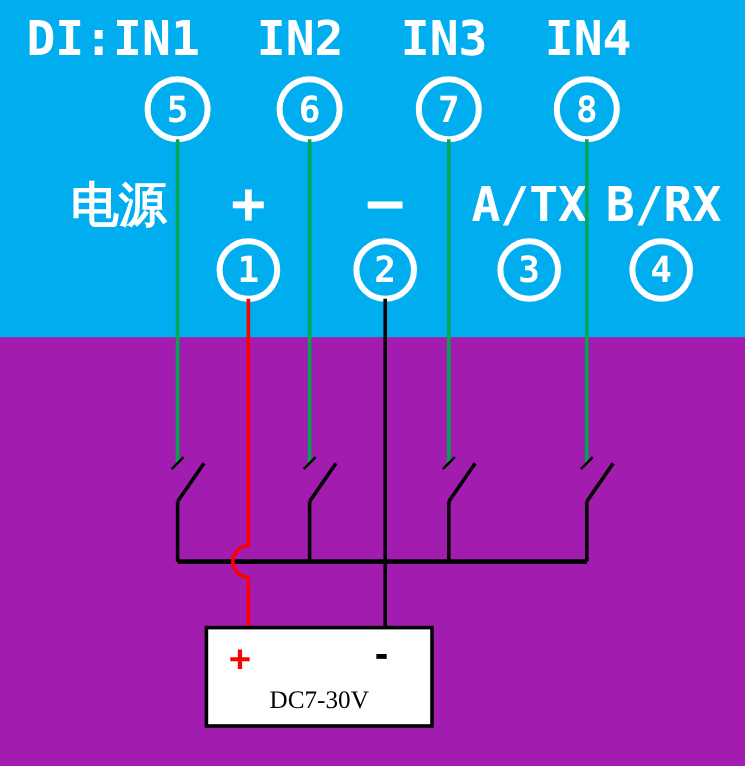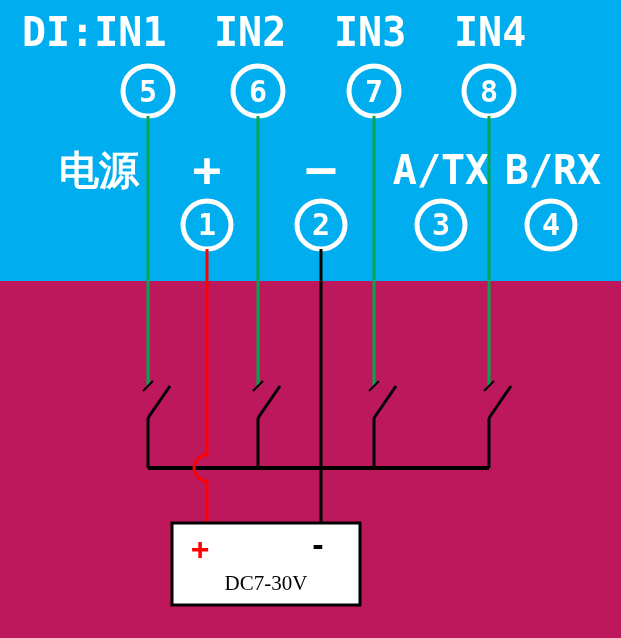--- a/index.html
+++ b/index.html
@@ -1,20 +1,20 @@
 <!DOCTYPE html>
 <html><head>
 <meta charset="utf-8">
 <style>
   html, body { margin: 0; padding: 0; background: #ffffff; }
   .stage {
     position: relative;
     width: 621px;
     height: 638px;
-    background: #be185d;
+    background: #a21caf;
     overflow: hidden;
   }
   svg { display: block; }
   .lbl {
     font-family: "DejaVu Sans Mono", "DejaVu Sans", monospace;
     font-weight: bold;
     fill: #ffffff;
   }
   .supply-sign {
     font-family: "Liberation Sans", sans-serif;

